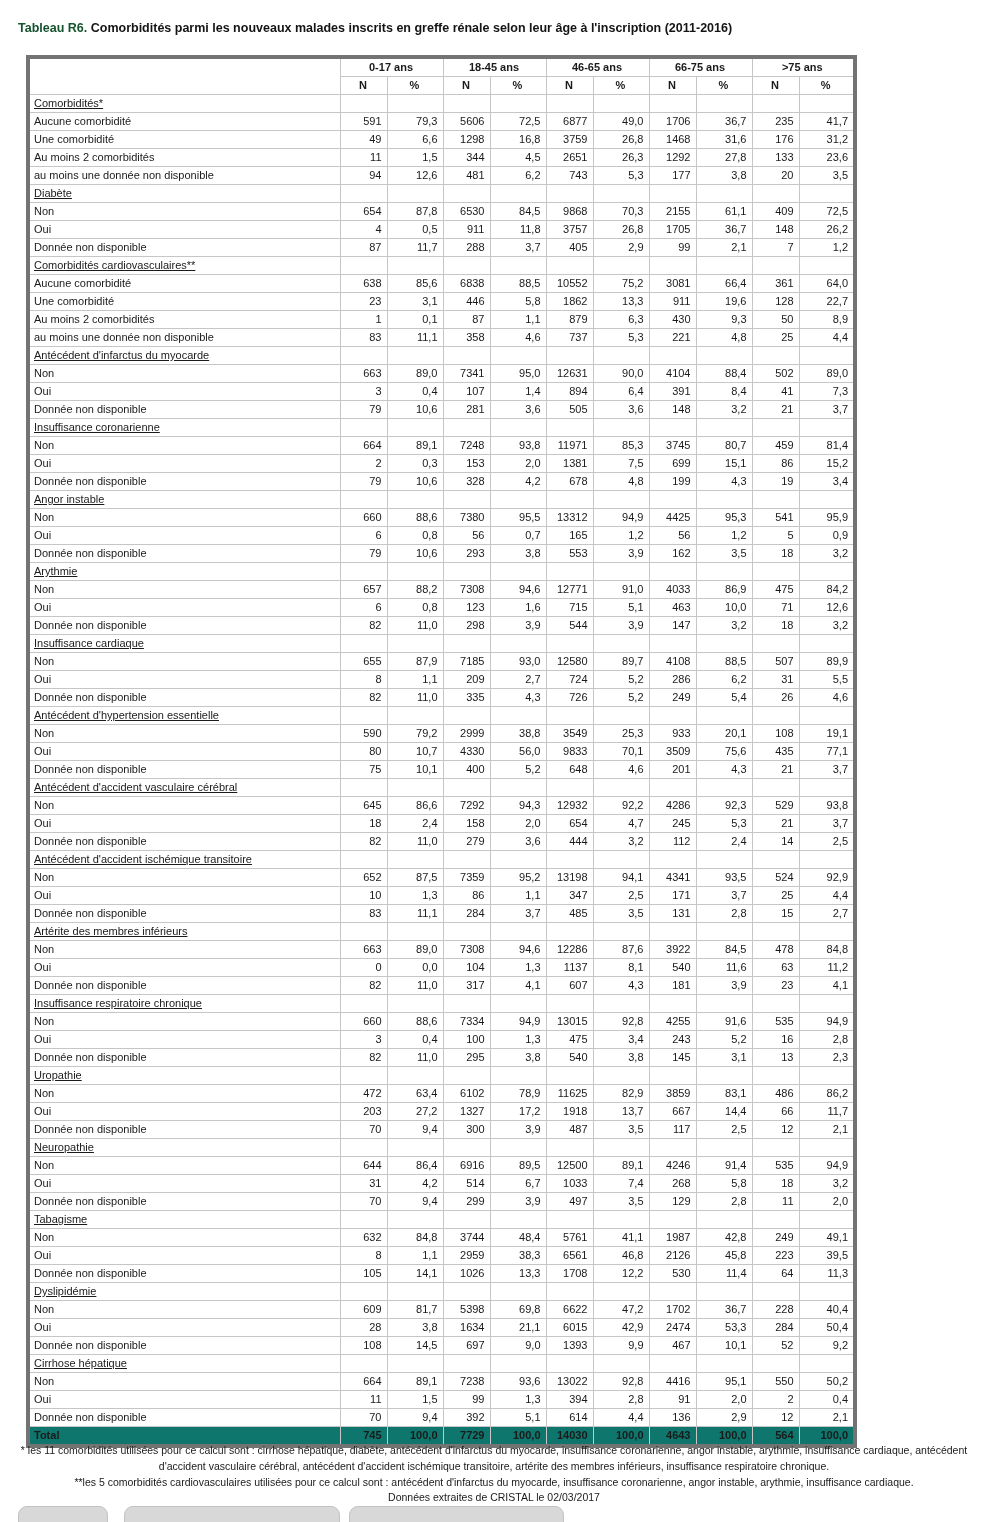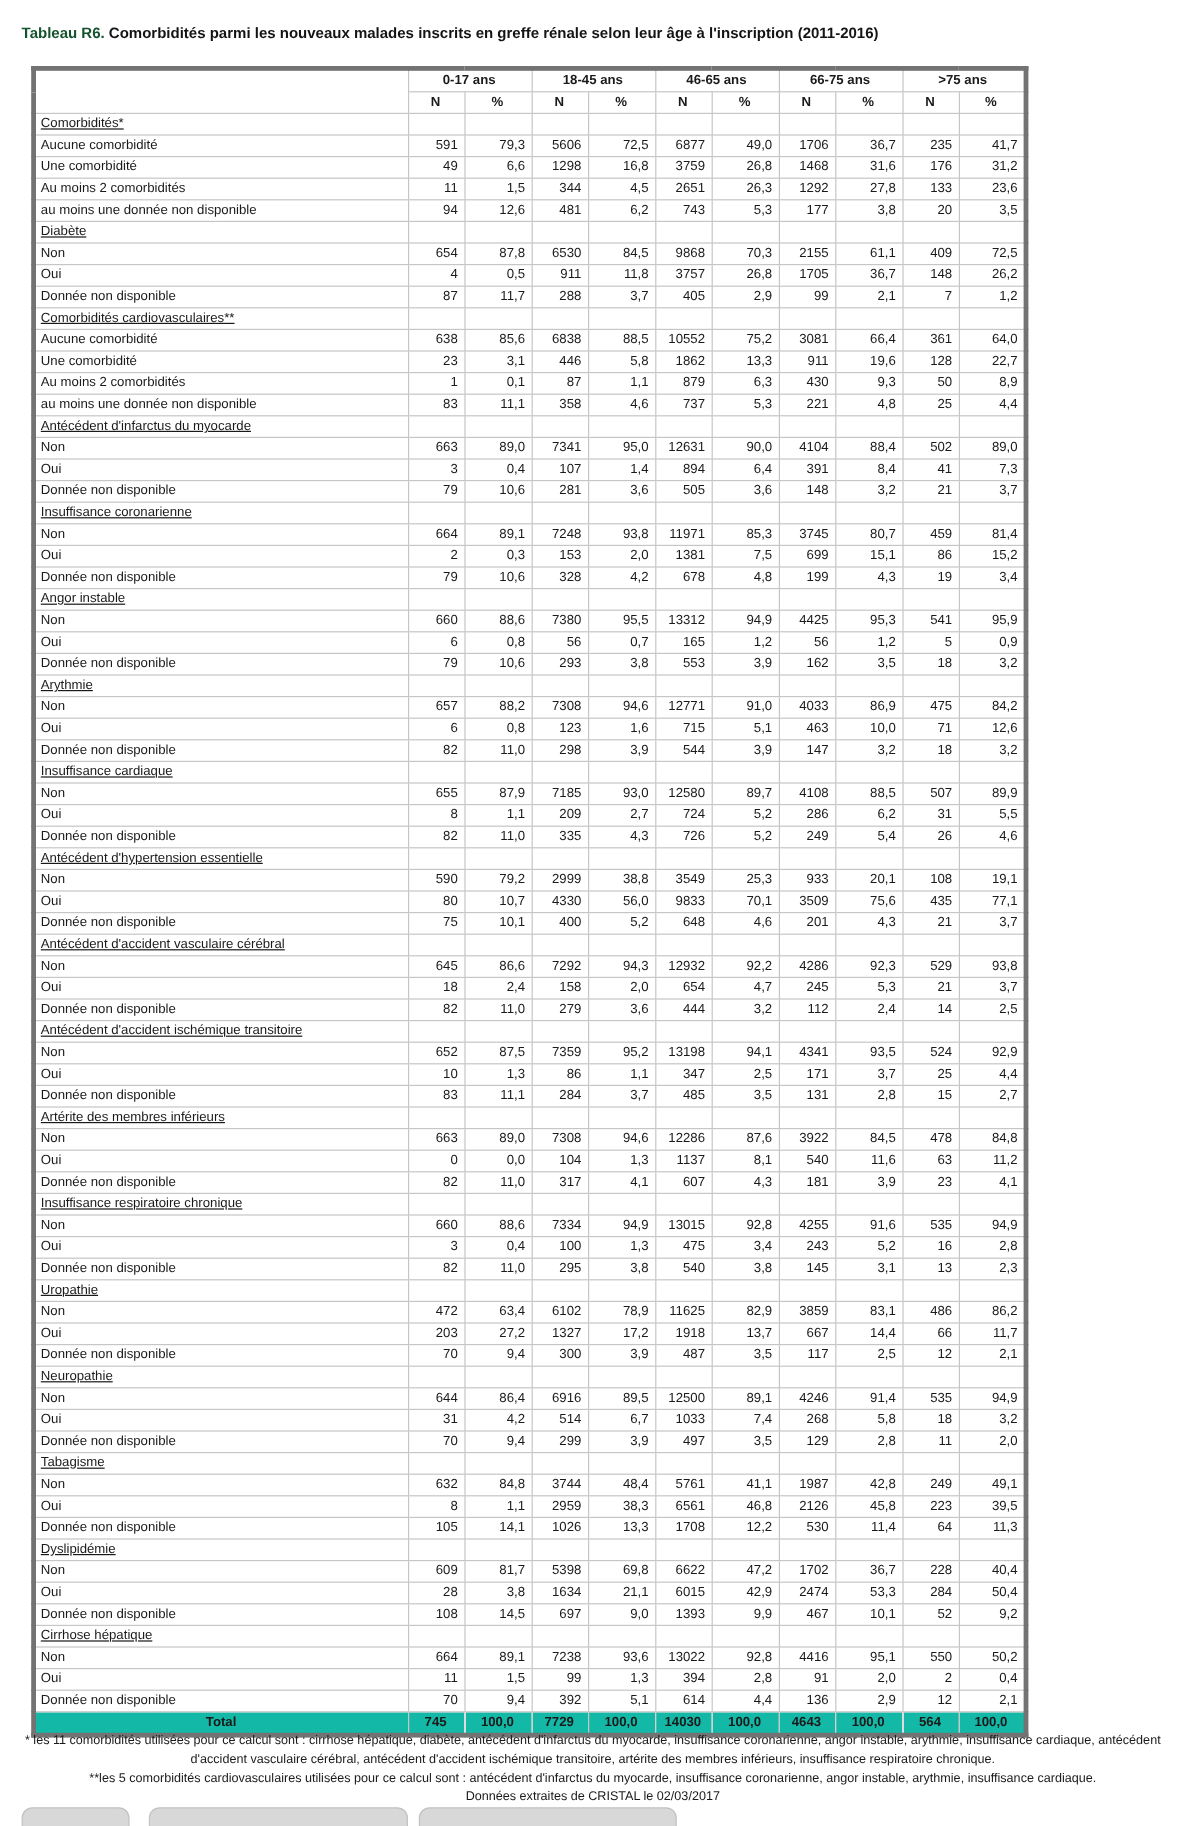--- a/index.html
+++ b/index.html
@@ -56,23 +56,22 @@
   table.datatable th { font-weight: bold; text-align: center; }
   td.label-cell { text-align: left; }
   td.num-cell   { text-align: right; }
   td.section-cell {
     background: #e4e4e4;
     font-weight: bold;
     text-align: left;
     text-decoration: underline;
   }
   tr.total-row td {
-    background: #14b8a6;
+    background: #0f766e;
     font-weight: bold;
-    text-align: center;
   }
   .footnotes {
     position: absolute;
     top: 1443px;
     left: 18px;
     width: 952px;
     font-size: 10.5px;
     line-height: 1.5;
     color: #1a1a1a;
   }

